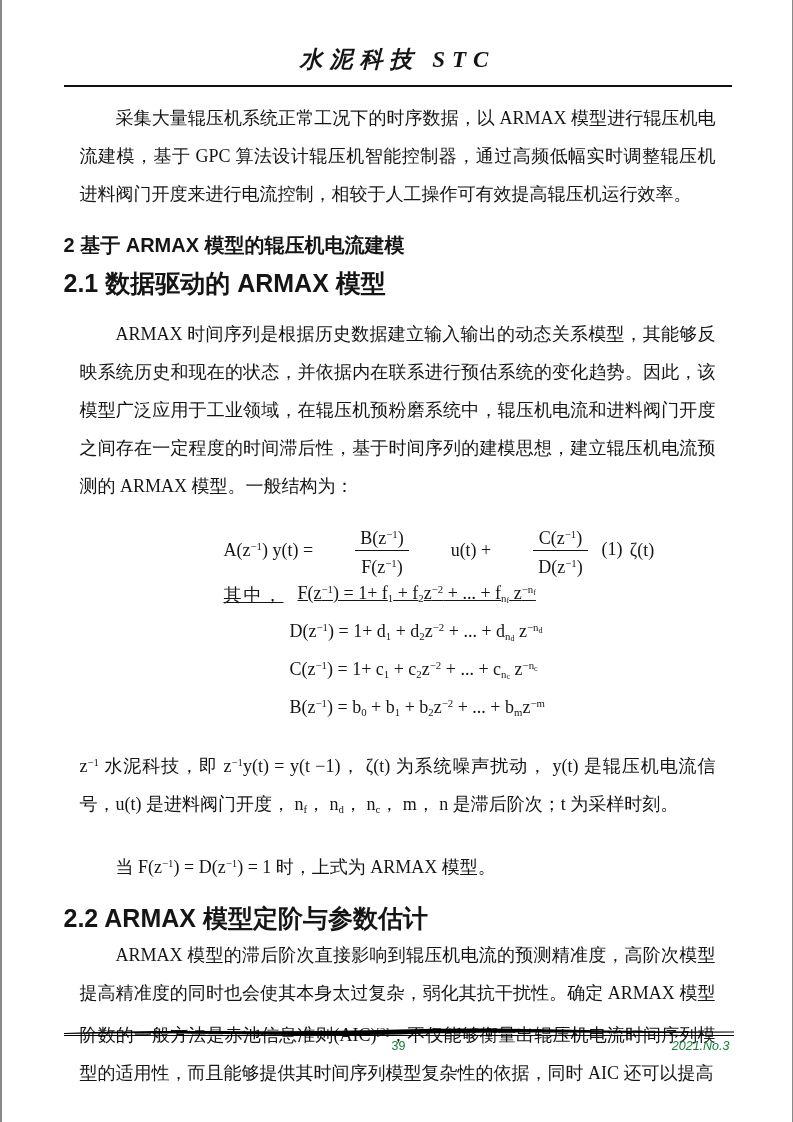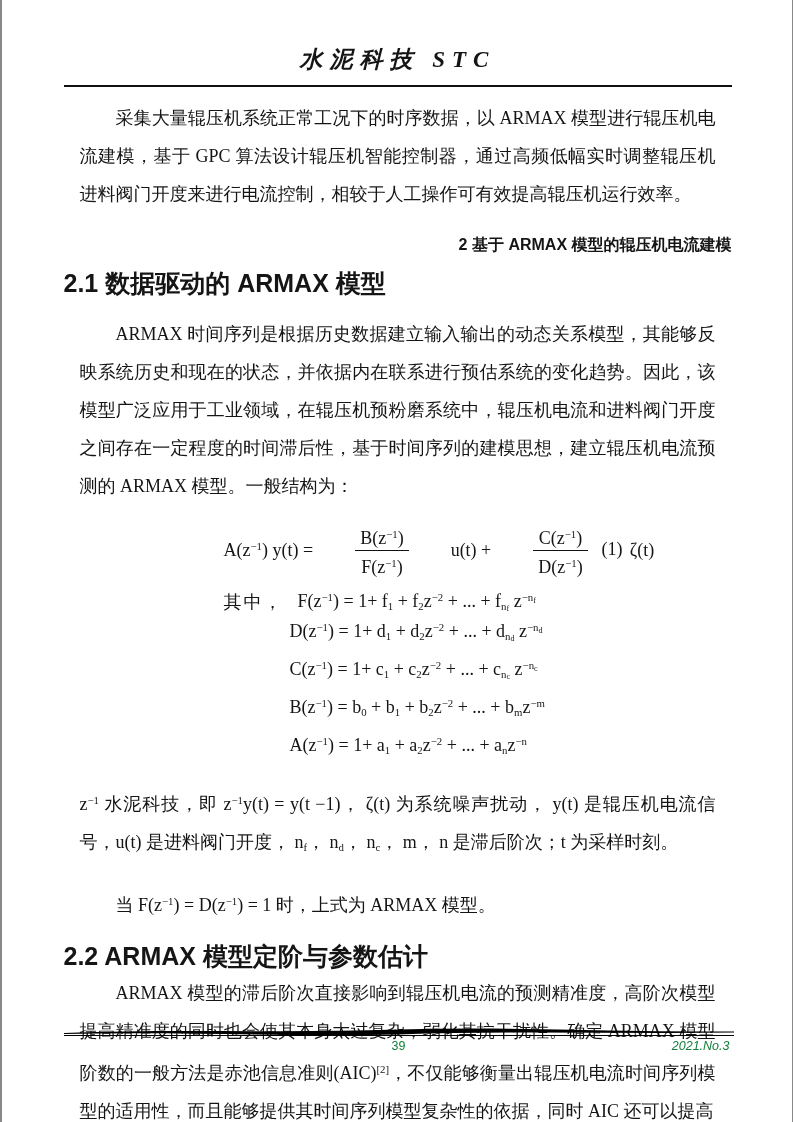--- a/index.html
+++ b/index.html
@@ -15,37 +15,37 @@
     text-align:center;font-size:23px;letter-spacing:7px;
     font-style:italic;font-weight:600;line-height:28px;
   }
   .header-rule{border:none;border-top:2px solid #111;margin:11px 0 0 0;}
   
   .body-text{font-size:18px;line-height:38px;text-align:justify;margin:16px;}
   .indent{text-indent:2em;}
   .para-intro{margin-top:12px;}
   .h2{
     font-family:"Liberation Sans","DejaVu Sans",sans-serif;
-    font-weight:700;font-size:16px;line-height:32px;margin:10px 0 0 0;text-align:right;
+    font-weight:700;font-size:20px;line-height:32px;margin:10px 0 0 0;
   }
   .h3{
     font-family:"Liberation Sans","DejaVu Sans",sans-serif;
     font-weight:700;font-size:25px;line-height:32px;margin:6px 0 0 0;
   }
   
   .eq-block{font-size:18px;}
   .eq1-row{
     display:flex;align-items:center;position:relative;
     margin:8px 0 4px 0;padding-left:160px;height:58px;line-height:normal;gap:39px;
   }
   .frac{display:inline-block;text-align:center;vertical-align:middle;margin:8px 3px;}
   .frac .num{display:block;border-bottom:1.4px solid #111;padding:0 5px 2px 5px;line-height:20px;}
   .frac .den{display:block;padding:2px 5px 0 5px;line-height:20px;}
   .eq-number{position:absolute;left:538px;top:18px;}
-  .eq-where-row{display:flex;align-items:center;height:38px;padding-left:160px;line-height:normal;}
+  .eq-where-row{display:flex;align-items:flex-start;height:38px;padding-left:160px;line-height:normal;text-decoration:underline;}
   .eq-where-label{margin-right:14px;letter-spacing:2px;}
   .poly-row{display:flex;align-items:flex-start;height:38px;padding-left:226px;line-height:normal;}
   
   .seg-u{font-size:60%;vertical-align:0.55em;}
   .seg-d{font-size:60%;vertical-align:-0.25em;}
   .seg-dd{font-size:45%;vertical-align:-0.5em;}
   .seg-ud{font-size:45%;vertical-align:0.5em;}
   .para-explain{margin-top:8px;}
   .para-when{margin-top:2px;}
   .para-22{margin-top:2px;}
@@ -98,23 +98,20 @@
     </div>
     <div class="poly-row">
       <span><span>D(z</span><span class="seg-u">−1</span><span>) = 1+ d</span><span class="seg-d">1</span><span> + d</span><span class="seg-d">2</span><span>z</span><span class="seg-u">−2</span><span> + ... + d</span><span class="seg-d">n</span><span class="seg-dd">d</span><span> z</span><span class="seg-u">−n</span><span class="seg-ud">d</span></span>
     </div>
     <div class="poly-row">
       <span><span>C(z</span><span class="seg-u">−1</span><span>) = 1+ c</span><span class="seg-d">1</span><span> + c</span><span class="seg-d">2</span><span>z</span><span class="seg-u">−2</span><span> + ... + c</span><span class="seg-d">n</span><span class="seg-dd">c</span><span> z</span><span class="seg-u">−n</span><span class="seg-ud">c</span></span>
     </div>
     <div class="poly-row">
       <span><span>B(z</span><span class="seg-u">−1</span><span>) = b</span><span class="seg-d">0</span><span> + b</span><span class="seg-d">1</span><span> + b</span><span class="seg-d">2</span><span>z</span><span class="seg-u">−2</span><span> + ... + b</span><span class="seg-d">m</span><span>z</span><span class="seg-u">−m</span></span>
     </div>
-    <div class="poly-row">
-      <span><span>A(z</span><span class="seg-u">−1</span><span>) = 1+ a</span><span class="seg-d">1</span><span> + a</span><span class="seg-d">2</span><span>z</span><span class="seg-u">−2</span><span> + ... + a</span><span class="seg-d">n</span><span>z</span><span class="seg-u">−n</span></span>
-    </div>
   </div>
 
   <p class="body-text para-explain"><span>z</span><span class="seg-u">−1</span><span> 水泥科技，即 z</span><span class="seg-u">−1</span><span>y(t) = y(t −1)， ζ(t) 为系统噪声扰动， y(t) 是辊压机电流信号，u(t) 是进料阀门开度， n</span><span class="seg-d">f</span><span>， n</span><span class="seg-d">d</span><span>， n</span><span class="seg-d">c</span><span>， m， n 是滞后阶次；t 为采样时刻。</span></p>
 
   <p class="body-text indent para-when"><span>当 F(z</span><span class="seg-u">−1</span><span>) = D(z</span><span class="seg-u">−1</span><span>) = 1 时，上式为 ARMAX 模型。</span></p>
 
   <h3 class="h3">2.2 ARMAX 模型定阶与参数估计</h3>
 
   <p class="body-text indent para-22"><span>ARMAX 模型的滞后阶次直接影响到辊压机电流的预测精准度，高阶次模型提高精准度的同时也会使其本身太过复杂，弱化其抗干扰性。确定 ARMAX 模型阶数的一般方法是赤池信息准则(AIC)</span><span class="seg-u">[2]</span><span>，不仅能够衡量出辊压机电流时间序列模型的适用性，而且能够提供其时间序列模型复杂性的依据，同时 AIC 还可以提高</span></p>
 

